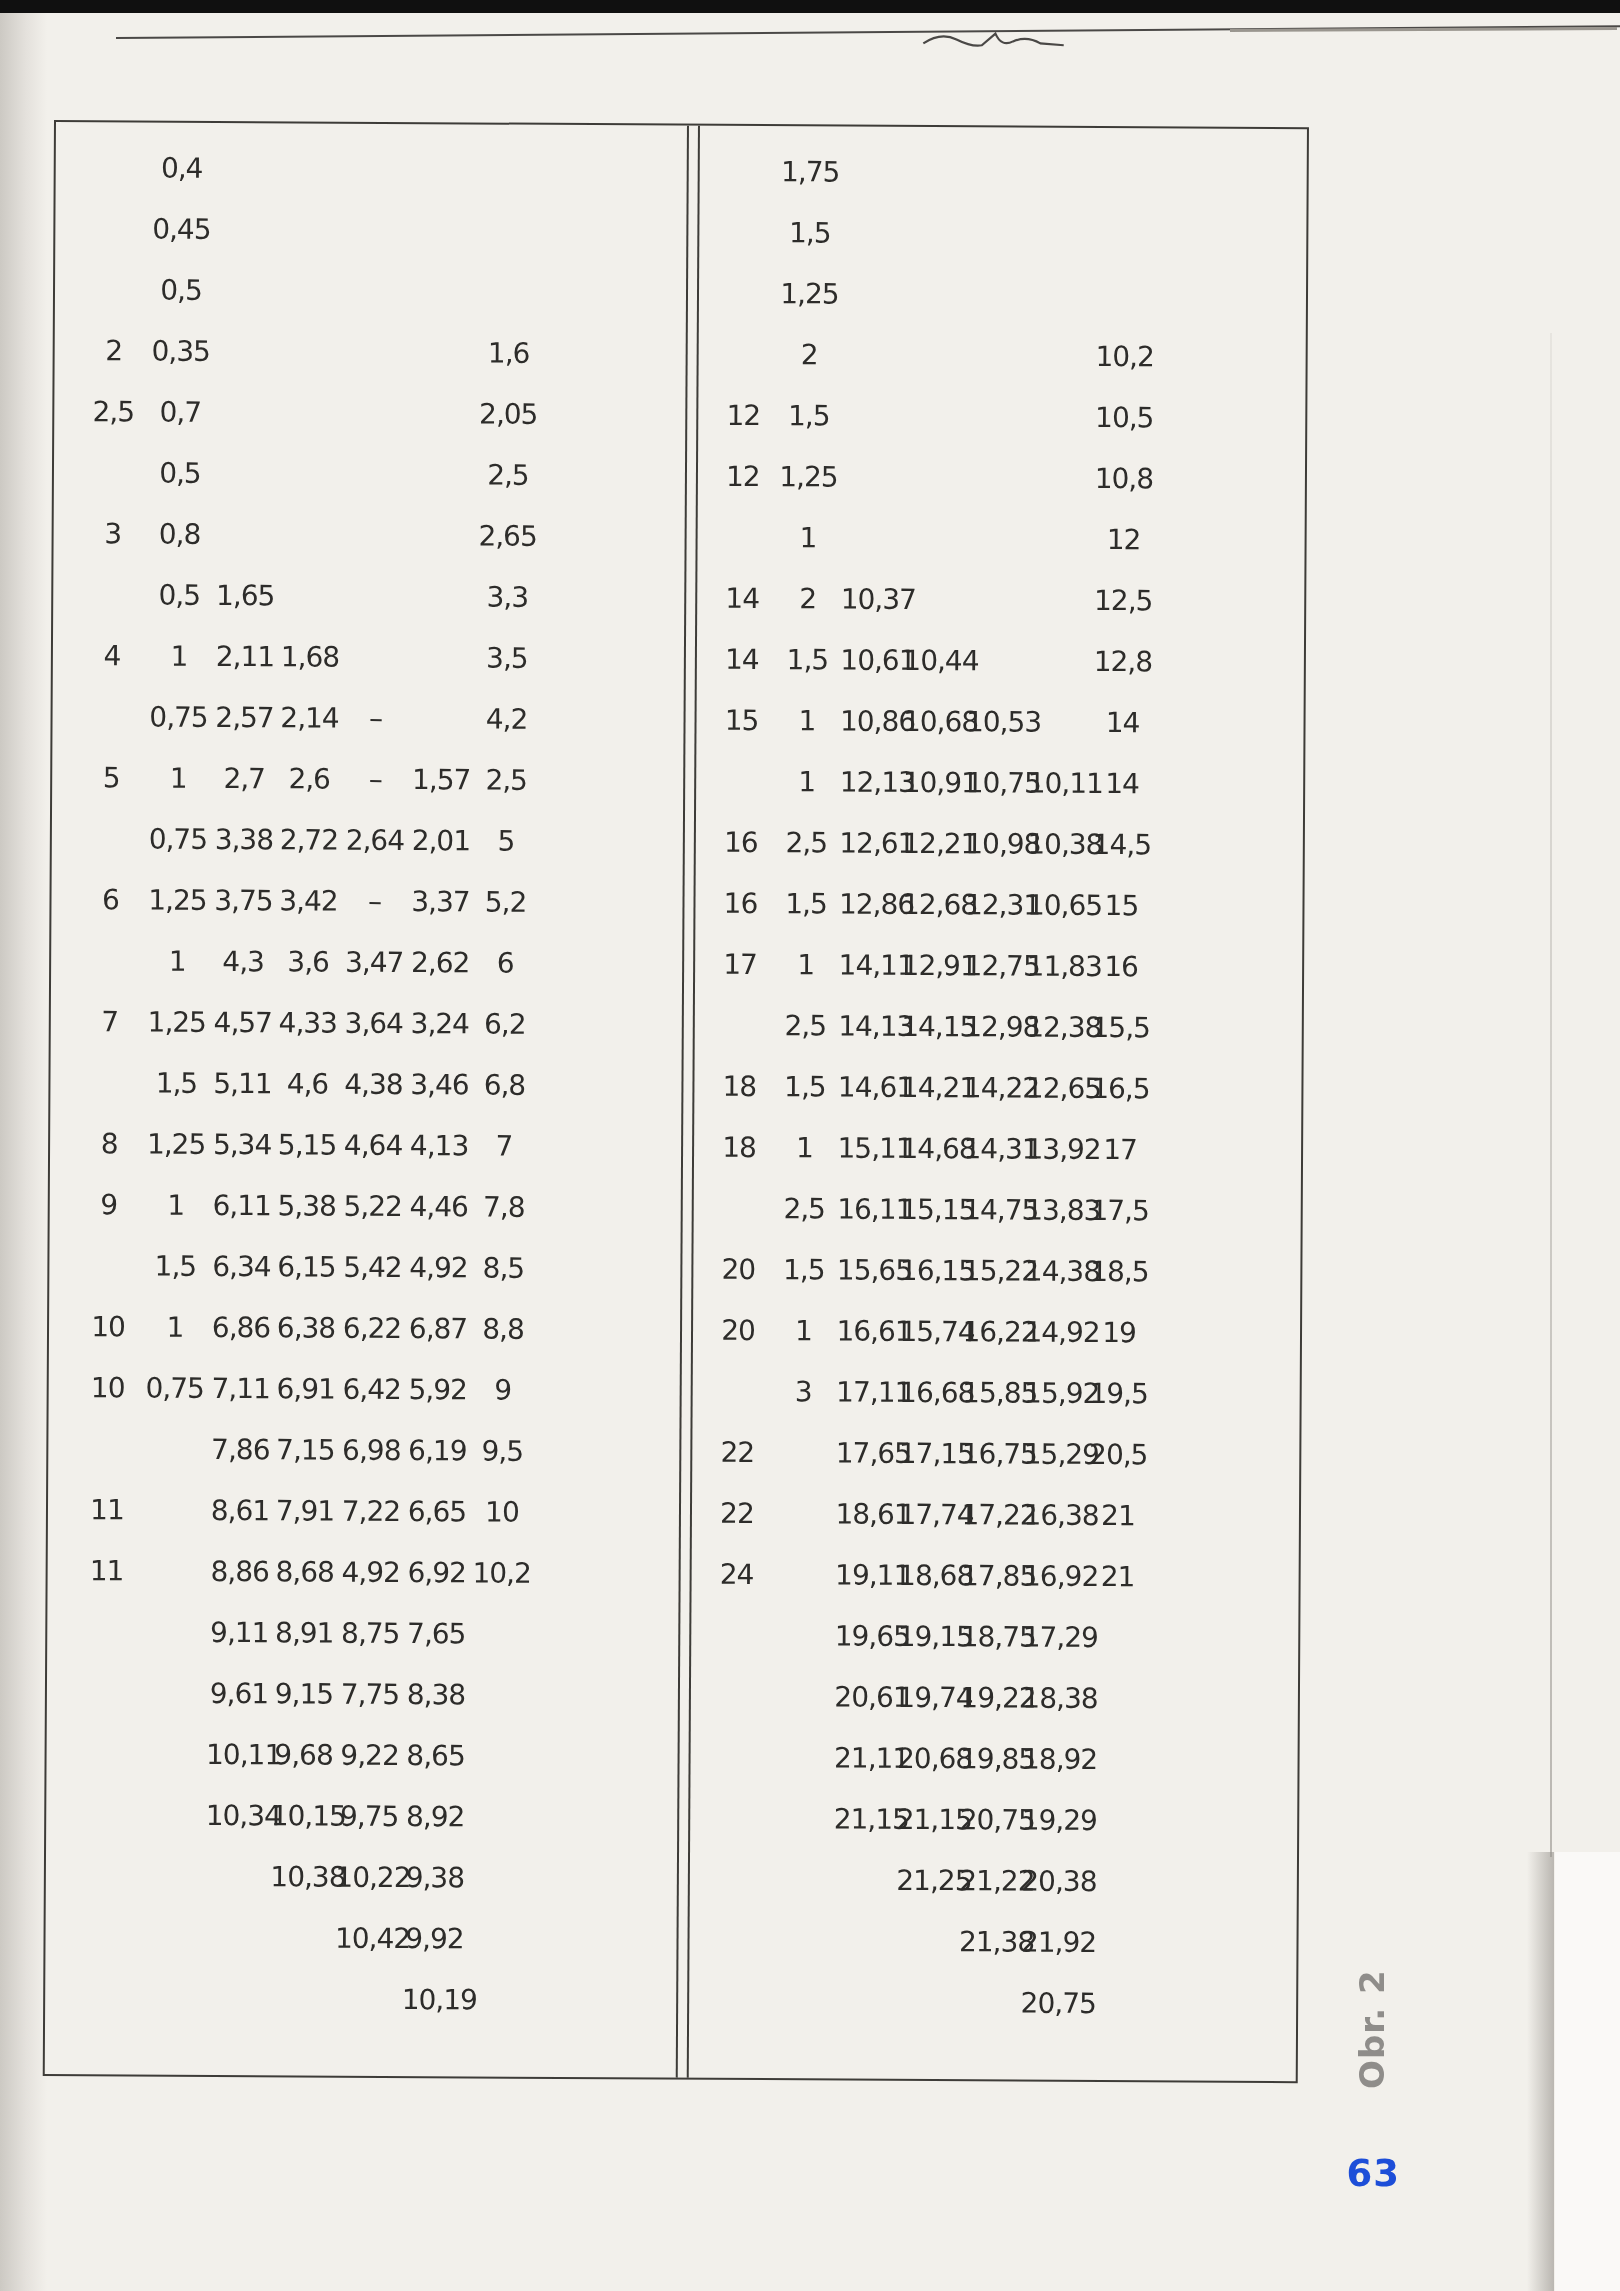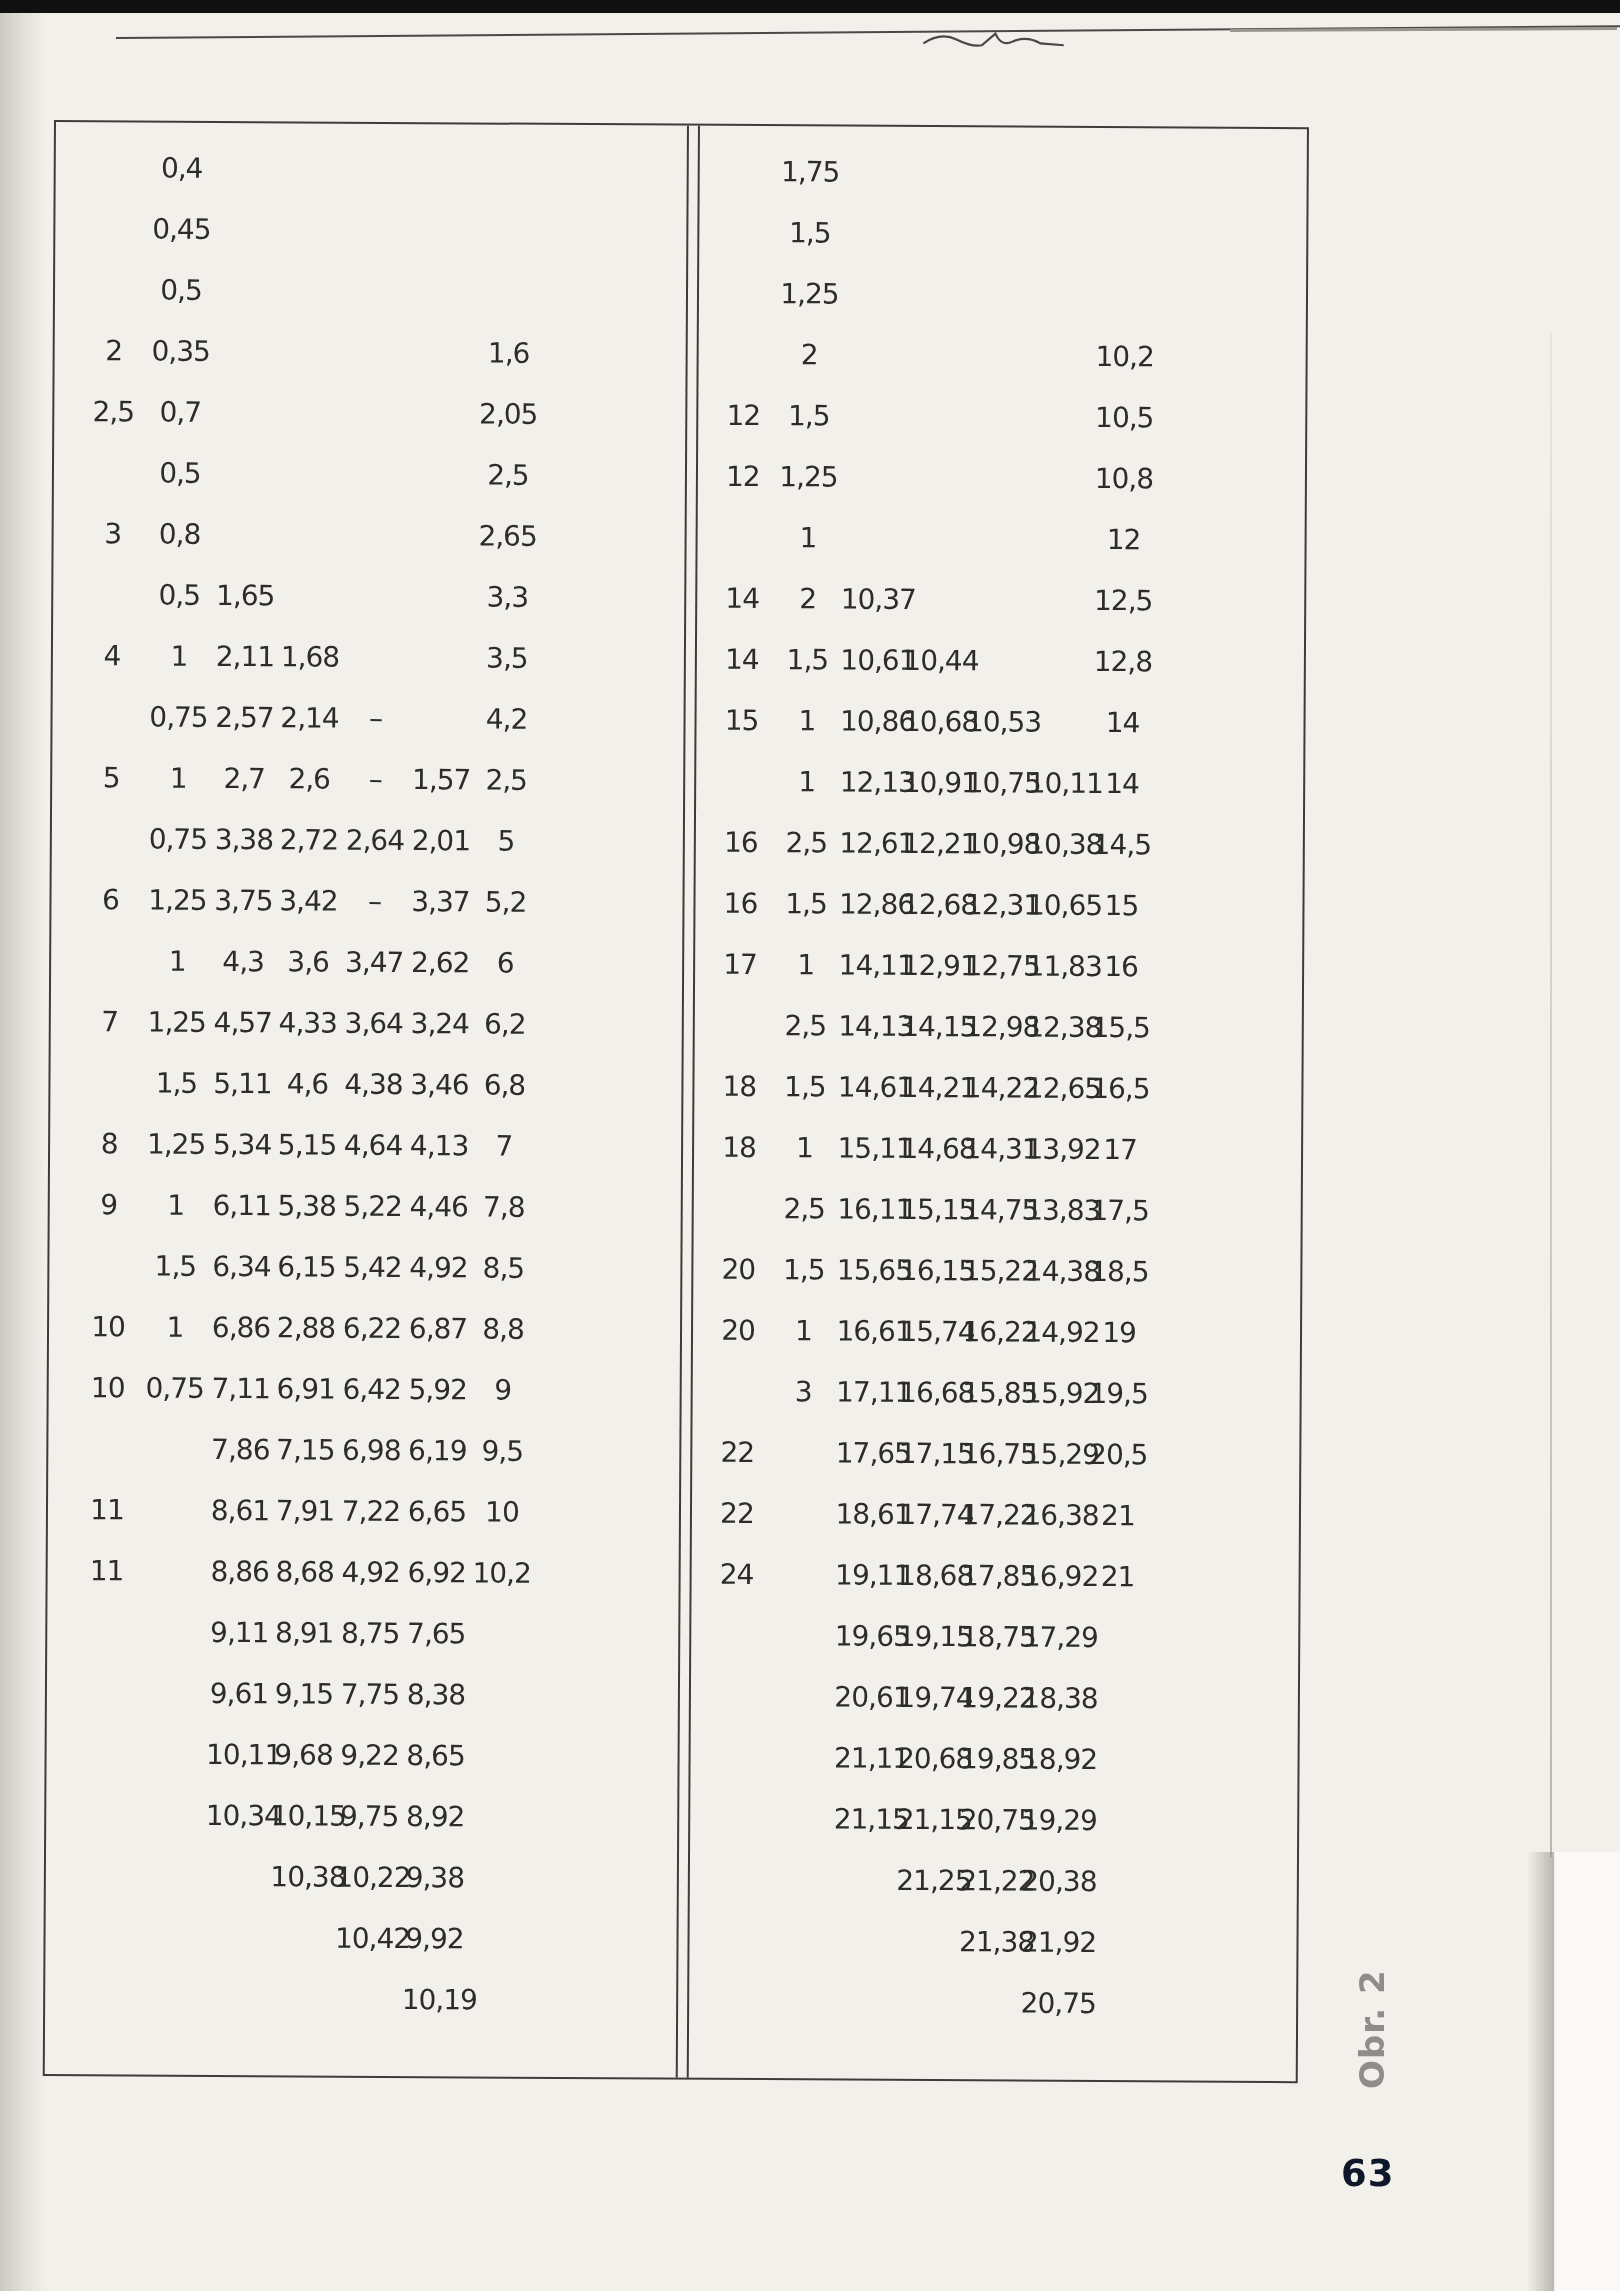--- a/index.html
+++ b/index.html
@@ -42,22 +42,22 @@
     text-align:center;font-size:28px;letter-spacing:-1px;line-height:1;
     color:#2d2c2a;white-space:nowrap;
   }
   
   .figure-label{
     position:absolute;left:1304px;top:2007px;width:137px;height:43px;line-height:43px;
     transform:rotate(-90deg);transform-origin:69px 21.6px;
     font-size:34px;font-weight:bold;color:#8f8d8a;text-align:center;letter-spacing:1px;
   }
   .page-number{
-    position:absolute;left:1341px;top:2152px;width:59px;text-align:left;
-    font-size:37px;font-weight:bold;color:#0f172a;letter-spacing:1px;
+    position:absolute;left:1341px;top:2152px;width:59px;text-align:right;
+    font-size:37px;font-weight:bold;color:#1d4ed8;letter-spacing:1px;
   }
 </style>
 </head>
 <body>
 
 <div class="scan-topbar"></div>
 <div class="scan-topline"></div>
 <div class="scan-topline2"></div>
 <div class="scan-squiggle">
   <svg width="147" height="39" viewBox="0 0 150 40">
@@ -240,21 +240,21 @@
           <div class="tcell">6,34</div>
           <div class="tcell">6,15</div>
           <div class="tcell">5,42</div>
           <div class="tcell">4,92</div>
           <div class="tcell">8,5</div>
         </div>
         <div class="trow">
           <div class="tcell">10</div>
           <div class="tcell">1</div>
           <div class="tcell">6,86</div>
-          <div class="tcell">2,88</div>
+          <div class="tcell">6,38</div>
           <div class="tcell">6,22</div>
           <div class="tcell">6,87</div>
           <div class="tcell">8,8</div>
         </div>
         <div class="trow">
           <div class="tcell">10</div>
           <div class="tcell">0,75</div>
           <div class="tcell">7,11</div>
           <div class="tcell">6,91</div>
           <div class="tcell">6,42</div>

